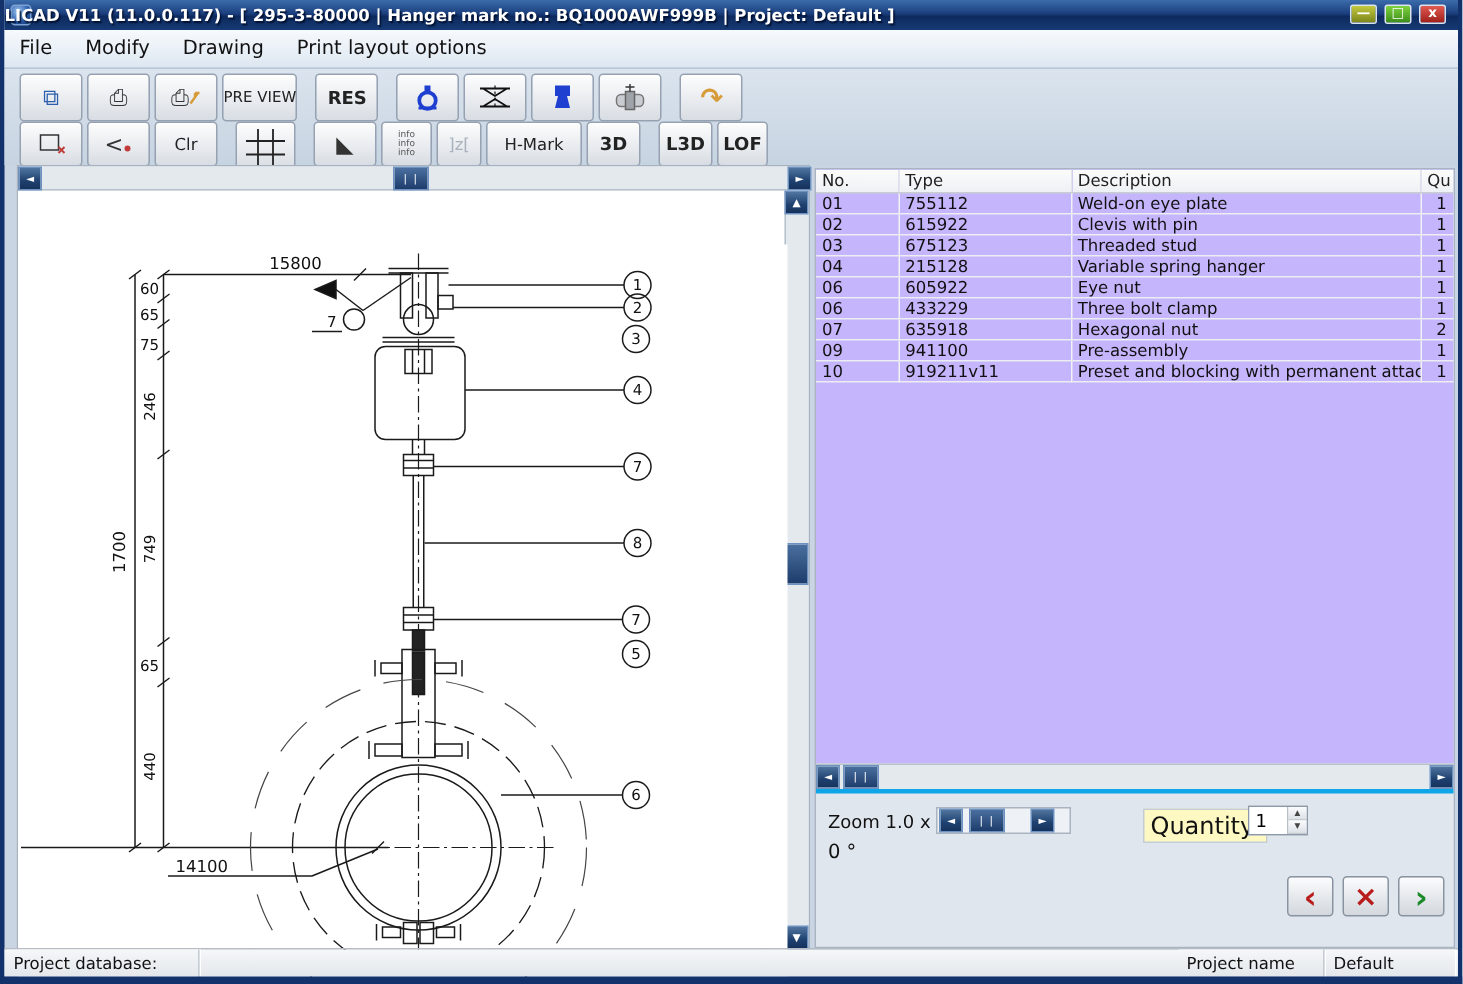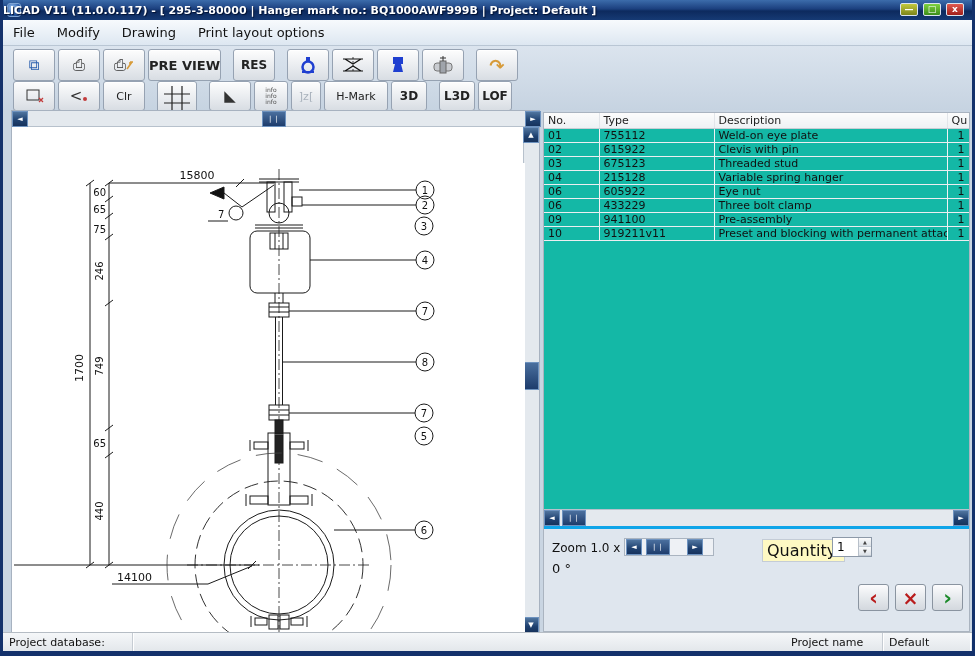--- a/index.html
+++ b/index.html
@@ -35,21 +35,21 @@
     background:linear-gradient(180deg,#dbe4ee,#c6d3e1); }
   .trow { position:absolute; left:10px; display:flex; align-items:flex-start; }
   .trow1 { top:3px; } .trow2 { top:35px; }
   .tbtn { height:30px; min-width:42px; margin-right:3px; border:1px solid #96a2b2; border-radius:3px;
     background:linear-gradient(180deg,#fdfdfd,#e7eaee 60%,#d8dde3);
     display:flex; align-items:center; justify-content:center;
     font-size:11px; color:#222; box-shadow:0 1px 0 #fff inset; }
   .tbtn.tall { height:32px; }
   .tbtn.gap { margin-left:9px; }
   .tbtn.txt { font-weight:bold; font-size:12px; }
-  .tbtn.small-multi { font-size:13px; line-height:9px; font-weight:bold; text-align:center; }
+  .tbtn.small-multi { font-size:10px; line-height:9px; font-weight:normal; text-align:center; }
   .tbtn.disabled { color:#a9b2bc; }
   .glyph-blue { color:#2b5fae; font-size:15px; }
   .glyph-orange { color:#d79b3a; font-size:18px; font-weight:bold; }
   .glyph-dark { color:#333; font-size:15px; }
   .info-glyph { font-size:6px; line-height:6px; color:#555; white-space:pre-line; text-align:left; }
   .micro-svg { display:block; }
 
   
   .drawing-panel { position:absolute; left:8px; top:110px; width:529px; height:522px;
     background:#fff; border:1px solid #a7b2c0; }
@@ -61,21 +61,21 @@
   .sb-btn { position:absolute; width:16px; height:16px;
     background:linear-gradient(180deg,#50759f,#1f4170 60%,#16325c);
     border:1px solid #6d92bf; color:#fff; font-size:7px;
     display:flex; align-items:center; justify-content:center; }
   .sb-thumb { background:linear-gradient(180deg,#4a6f9e,#1d3c6c); letter-spacing:1px; }
 
   
   .right-panel { position:absolute; left:540px; top:112px; width:427px; height:520px;
     background:#dfe6ee; border:1px solid #aab4c0; }
   .parts-table-wrap { position:absolute; left:0; top:0; width:425px; height:396px;
-    background:#14b8a6; overflow:hidden; }
+    background:#c4b5fd; overflow:hidden; }
   table.parts { border-collapse:collapse; table-layout:fixed; width:425px; font-size:11px; }
   table.parts th { font-weight:normal; text-align:left; background:linear-gradient(#fcfcfc,#eef1f4);
     border-bottom:1px solid #c9ced4; border-right:1px solid #e2e5e9; padding:1px 4px; height:15px;
     color:#222; overflow:hidden; white-space:nowrap; }
   table.parts td { border-bottom:1px solid #eceef1; border-right:1px solid #f0f2f4;
     padding:0 4px; height:14px; color:#111; overflow:hidden; white-space:nowrap; }
   td.col-qty, th.col-qty { text-align:right; }
   .table-hscroll { position:absolute; left:0; top:396px; width:425px; height:17px;
     background:#e4e9ee; border-top:1px solid #b7c1cc; }
 
@@ -405,20 +405,26 @@
               <td class="col-desc">Eye nut</td>
               <td class="col-qty">1</td>
             </tr>
             <tr>
               <td class="col-no">06</td>
               <td class="col-type">433229</td>
               <td class="col-desc">Three bolt clamp</td>
               <td class="col-qty">1</td>
             </tr>
             <tr>
+              <td class="col-no">07</td>
+              <td class="col-type">635918</td>
+              <td class="col-desc">Hexagonal nut</td>
+              <td class="col-qty">2</td>
+            </tr>
+            <tr>
               <td class="col-no">09</td>
               <td class="col-type">941100</td>
               <td class="col-desc">Pre-assembly</td>
               <td class="col-qty">1</td>
             </tr>
             <tr>
               <td class="col-no">10</td>
               <td class="col-type">919211v11</td>
               <td class="col-desc">Preset and blocking with permanent attachment</td>
               <td class="col-qty">1</td>

